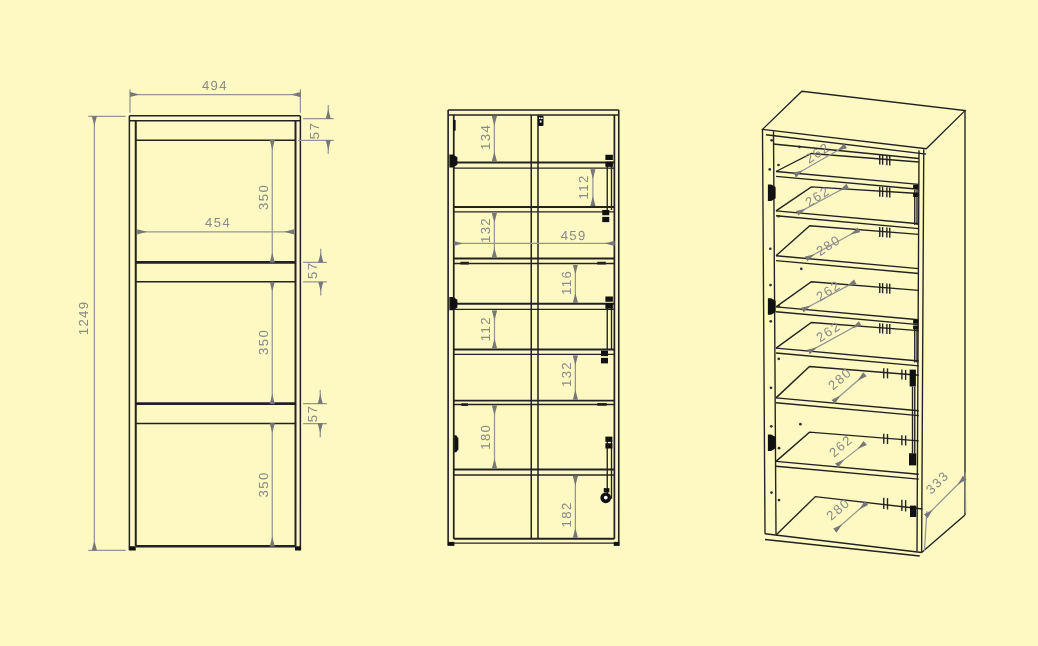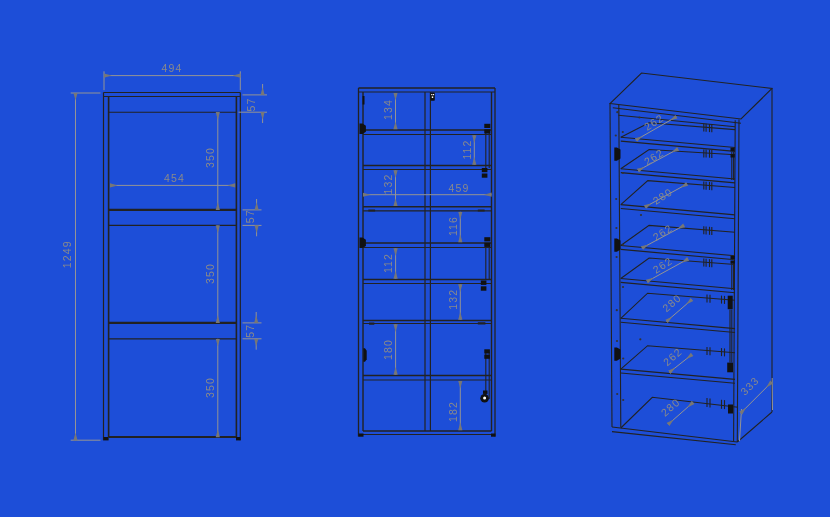--- a/index.html
+++ b/index.html
@@ -1,16 +1,16 @@
 <!DOCTYPE html>
 <html><head>
 <meta charset="utf-8">
 <style>
 html,body{margin:0;padding:0;background:#fff;}
-#page{width:830px;height:517px;position:relative;background:#1d4ed8;overflow:hidden;}
+#page{width:830px;height:517px;position:relative;background:#fef9c3;overflow:hidden;}
 svg{position:absolute;top:0;left:0;}
 text{font-family:"Liberation Sans",sans-serif;fill:#8a8a8a;font-size:10.5px;letter-spacing:1.15px;}
 .d{stroke:#949494;stroke-width:1;fill:none;}
 .k{stroke:#222;fill:none;}
 </style>
 </head>
 <body>
 <div id="page">
 <svg width="830" height="517" viewBox="0 0 830 517">
 <defs>

